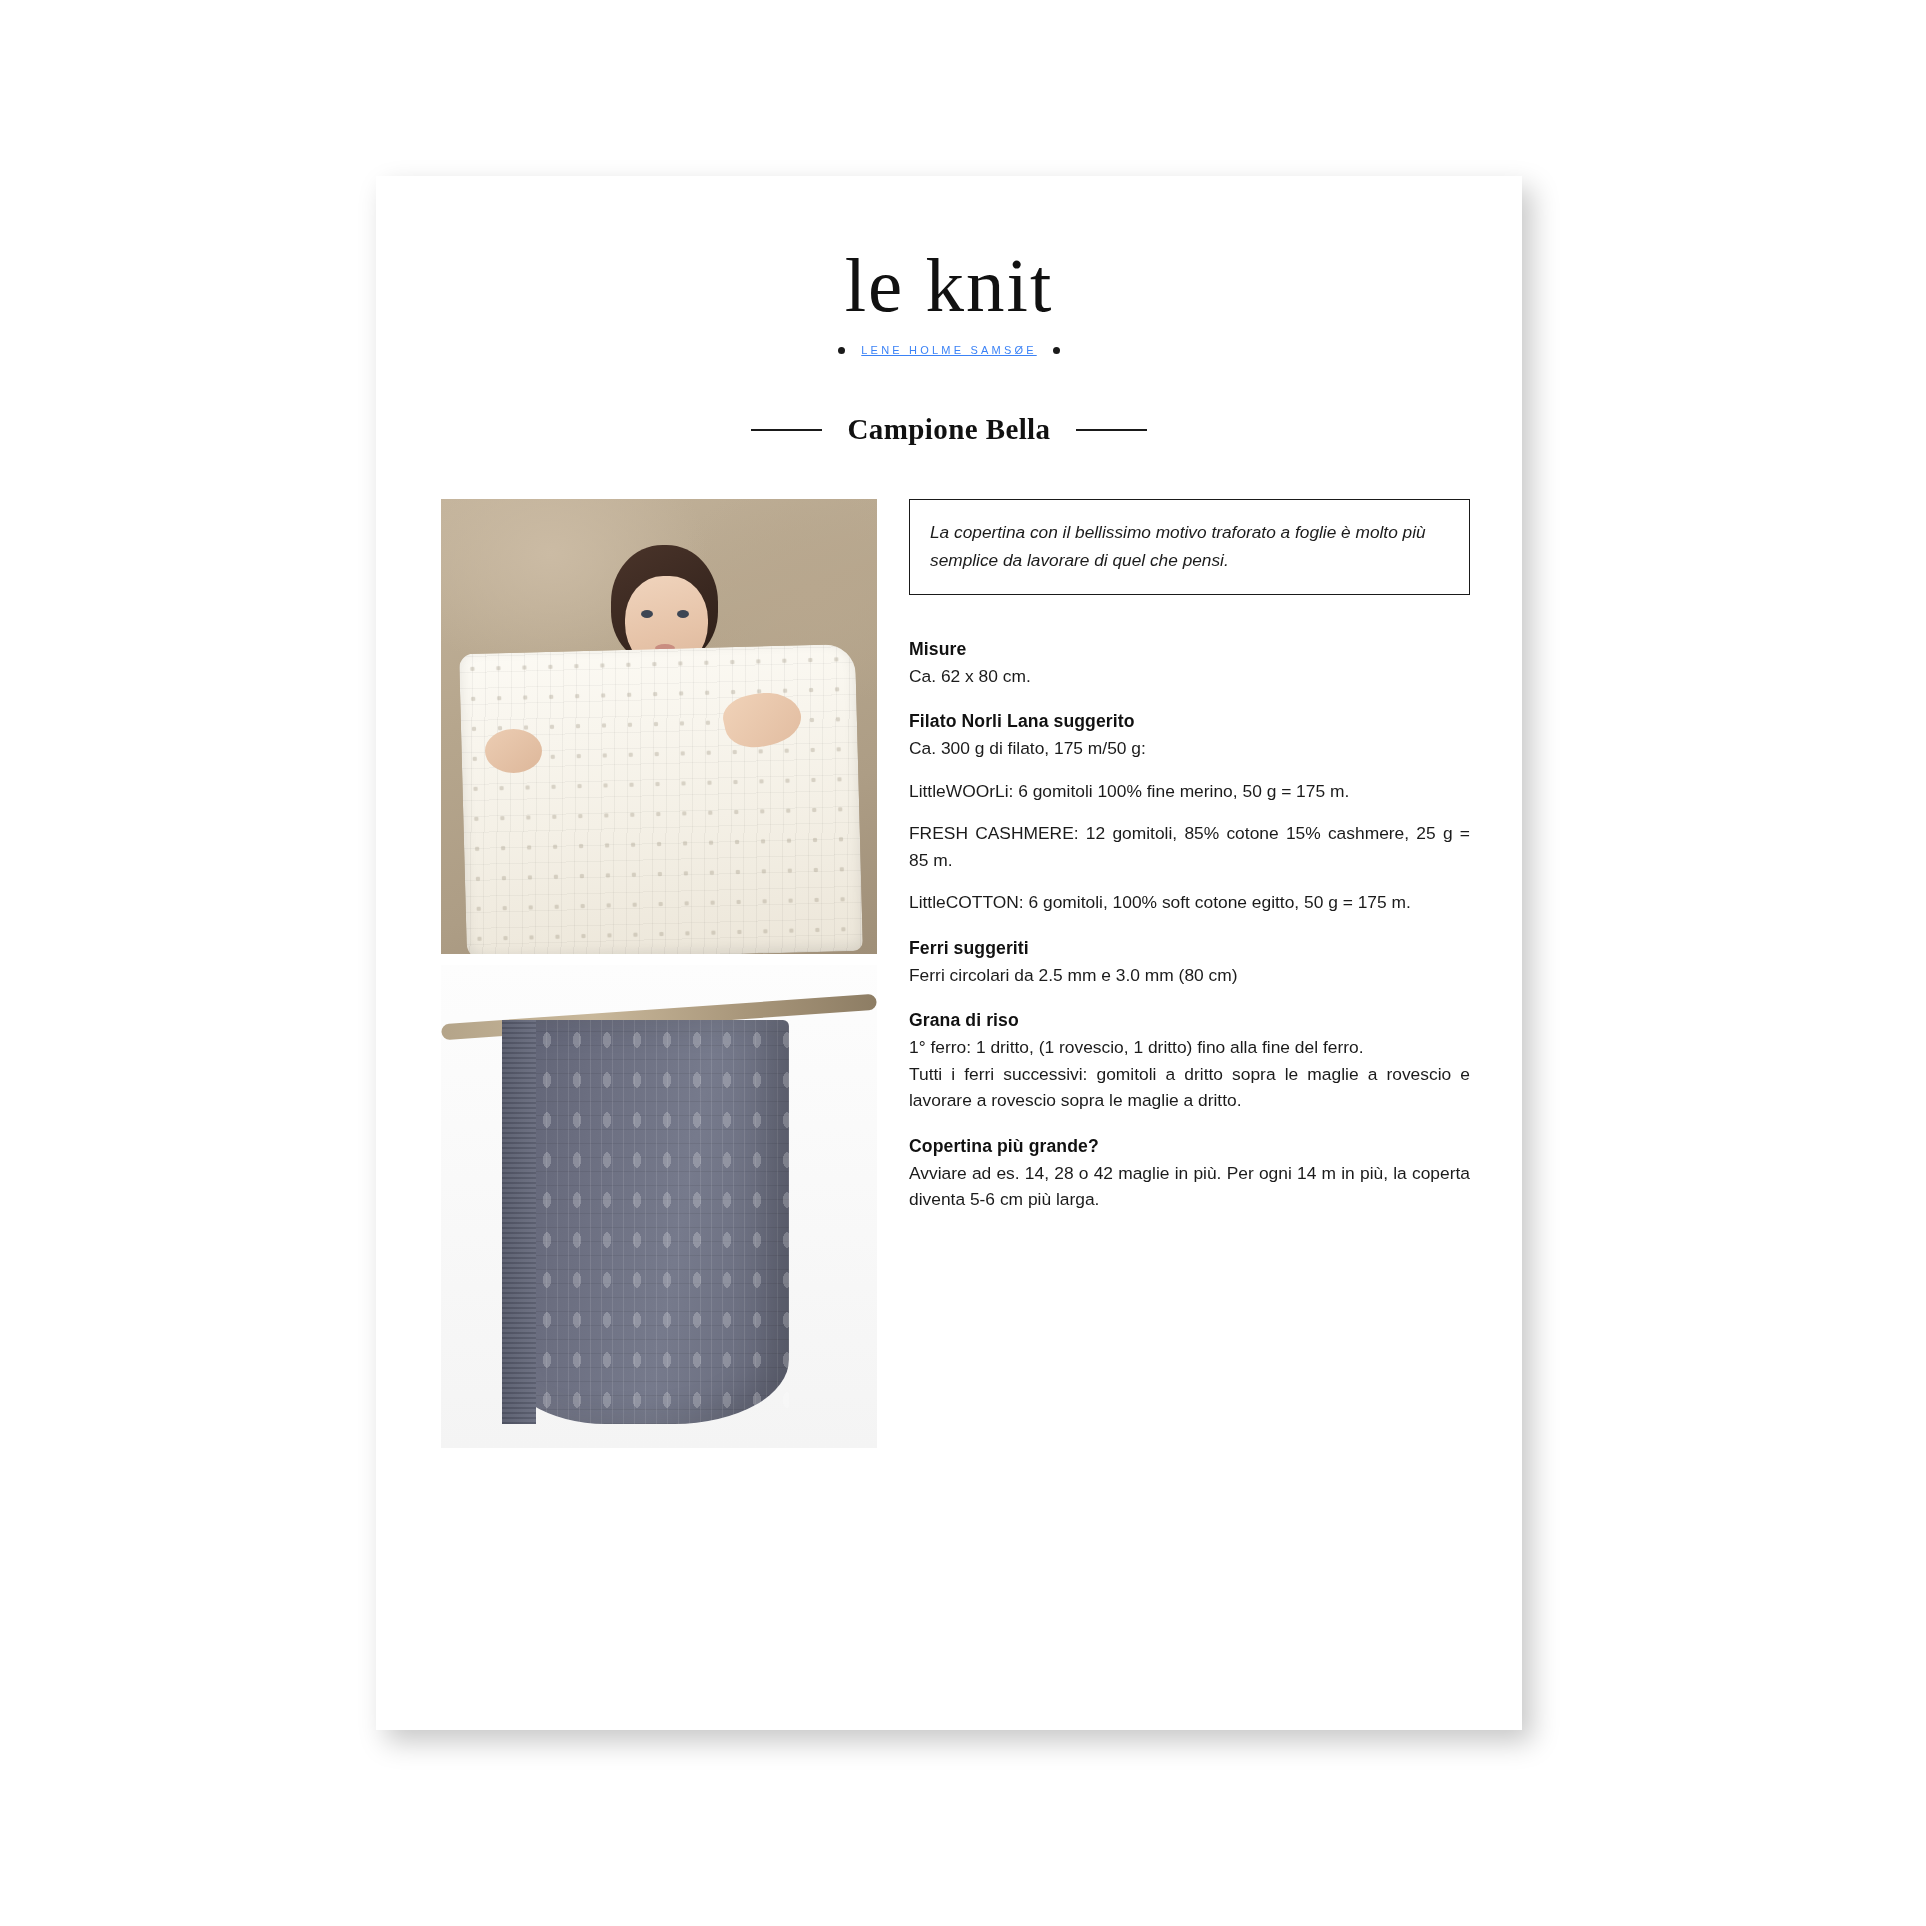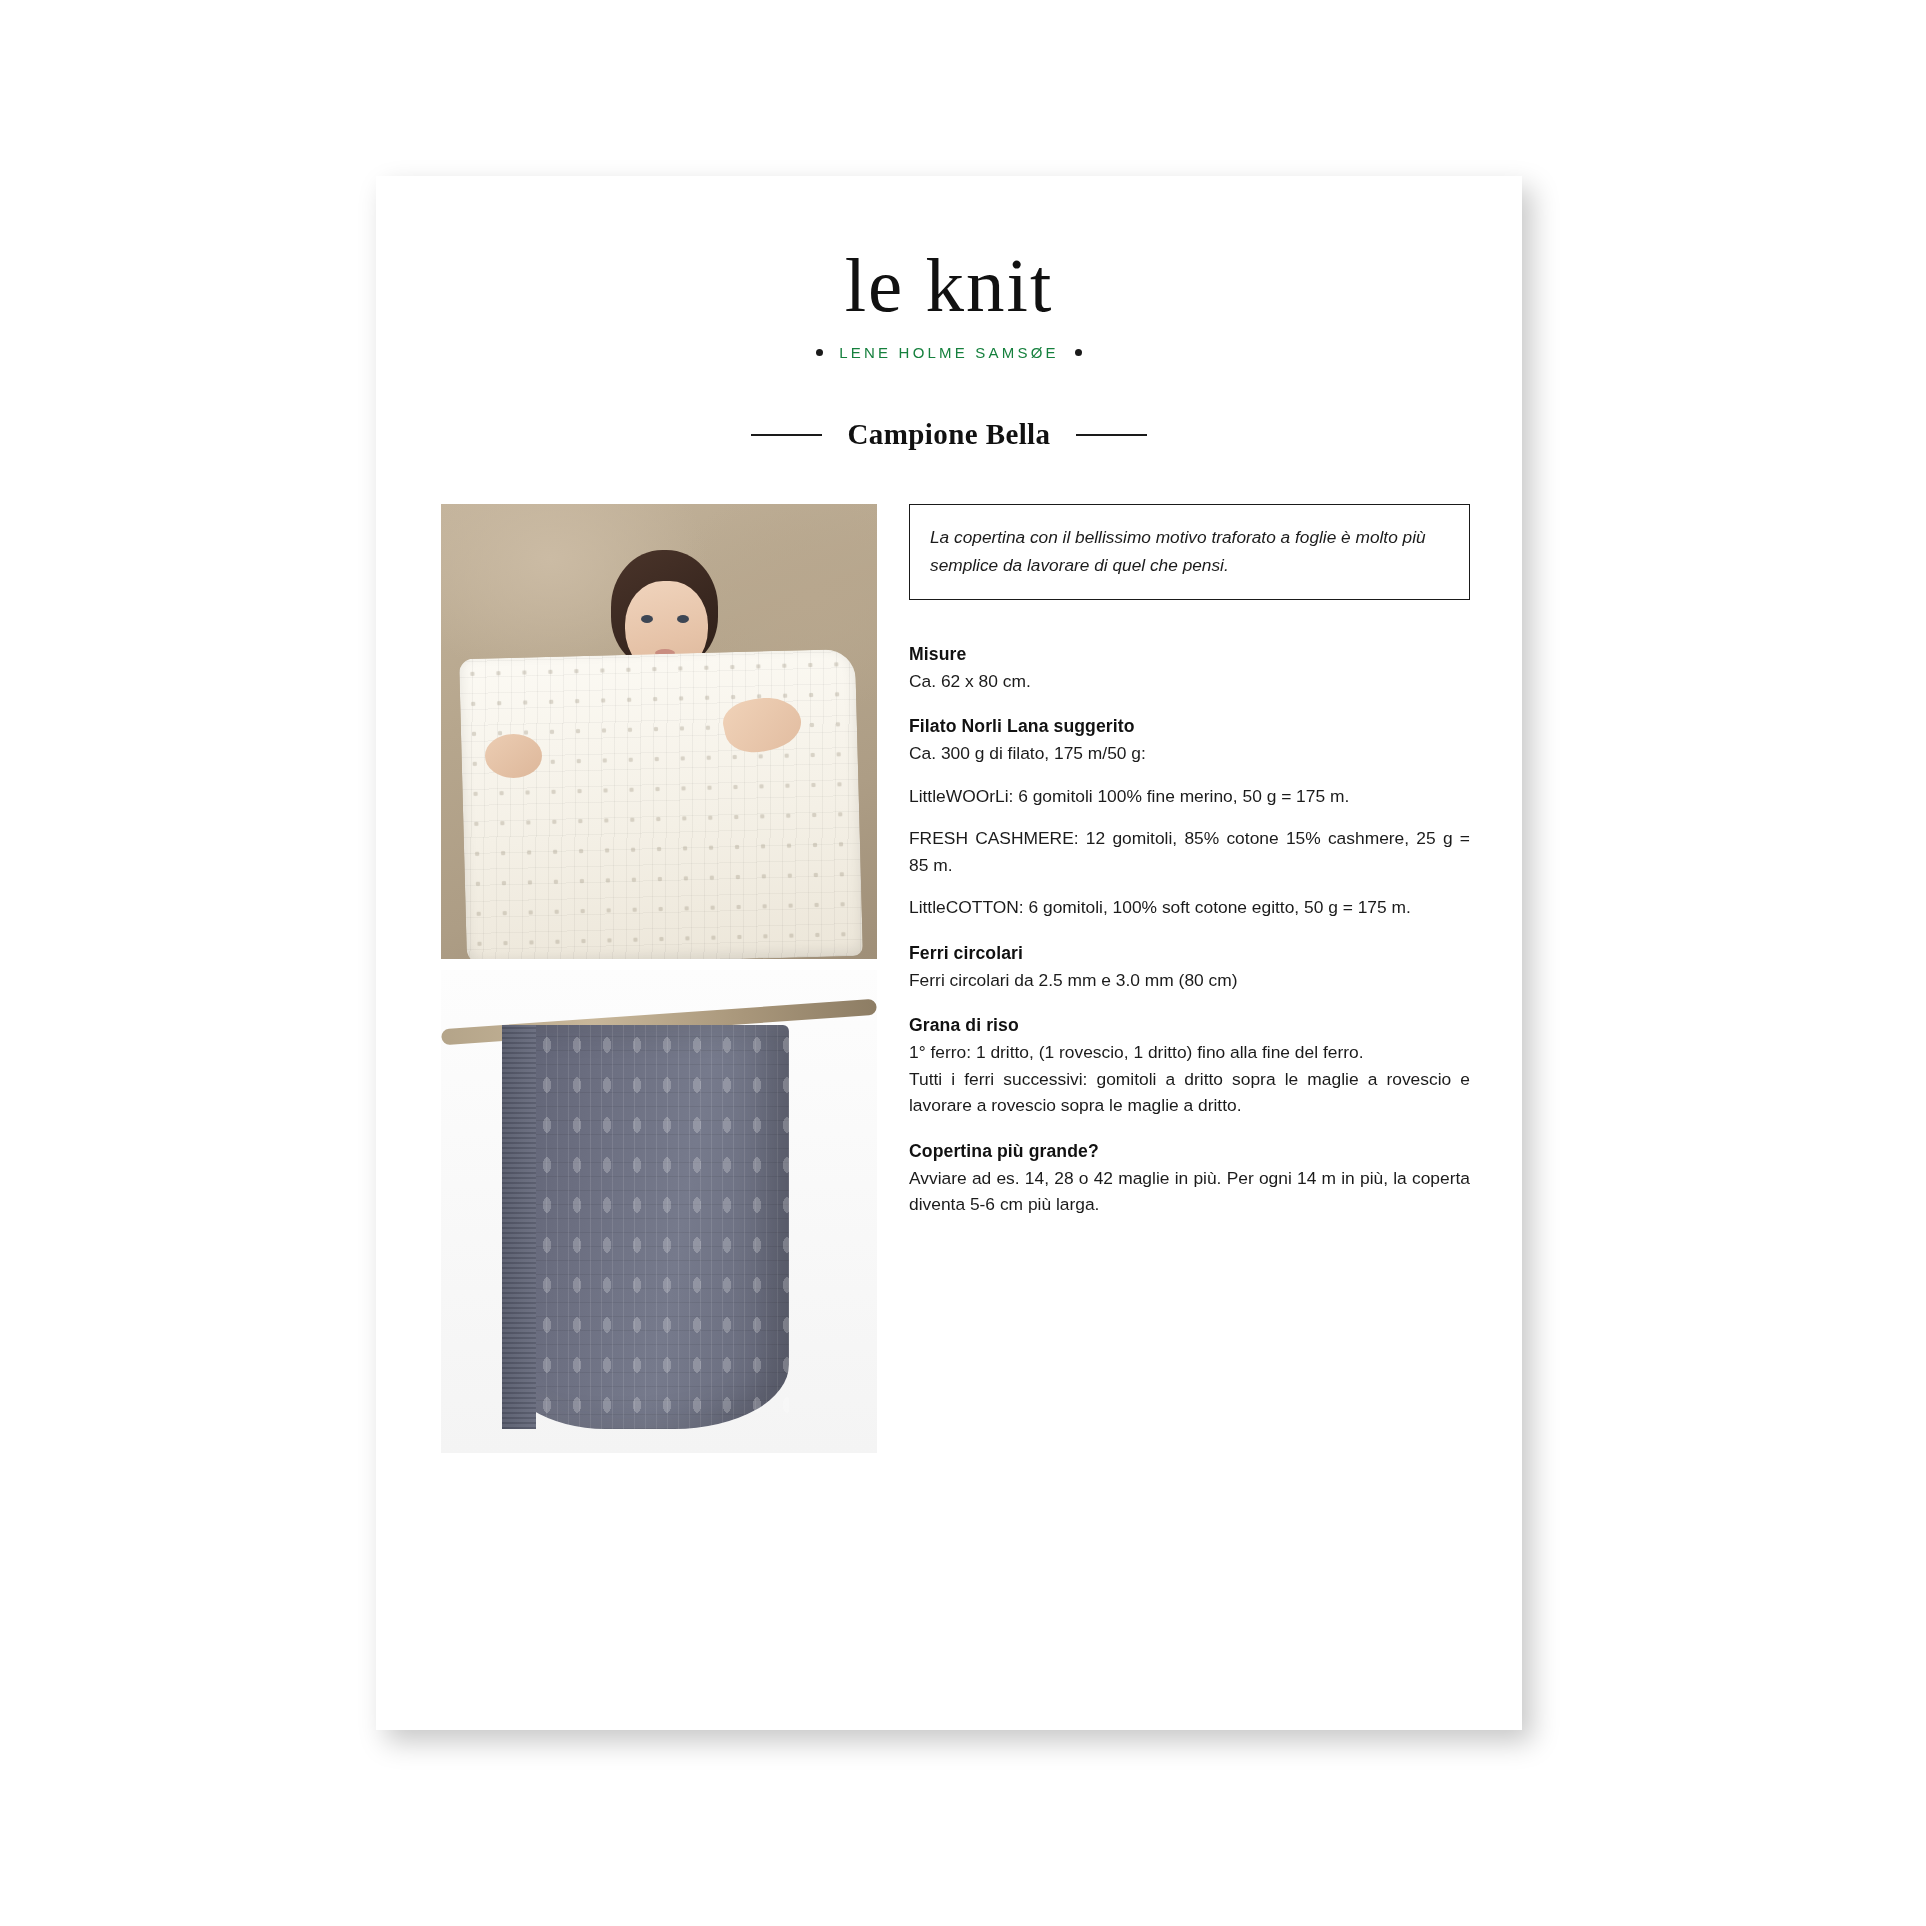--- a/index.html
+++ b/index.html
@@ -47,23 +47,24 @@
     gap: 16px;
     margin-top: 20px;
   }
   .dot {
     width: 7px; height: 7px; border-radius: 50%;
     background: #1a1a1a;
     display: inline-block;
   }
   .brand-sub {
     font-family: "Liberation Sans", sans-serif;
-    font-size: 15px;
+    font-size: 11px;
     letter-spacing: 3.2px;
-    color: #15803d;
+    color: #3b82f6;
+    text-decoration: underline;
   }
   
   .title-row {
     display: flex;
     align-items: center;
     justify-content: center;
     gap: 26px;
     margin-top: 57px;
   }
   .rule {
@@ -306,21 +307,21 @@
 
         <div class="sec">
           <div class="sec-head">Filato Norli Lana suggerito</div>
           <p class="sec-p gap-sm">Ca. 300 g di filato, 175 m/50 g:</p>
           <p class="sec-p gap-sm">LittleWOOrLi: 6 gomitoli 100% fine merino, 50 g = 175 m.</p>
           <p class="sec-p gap-sm">FRESH CASHMERE: 12 gomitoli, 85% cotone 15% cashmere, 25 g = 85 m.</p>
           <p class="sec-p">LittleCOTTON: 6 gomitoli, 100% soft cotone egitto, 50 g = 175 m.</p>
         </div>
 
         <div class="sec">
-          <div class="sec-head">Ferri circolari</div>
+          <div class="sec-head">Ferri suggeriti</div>
           <p class="sec-p">Ferri circolari da 2.5 mm e 3.0 mm (80 cm)</p>
         </div>
 
 
         <div class="sec">
           <div class="sec-head">Grana di riso</div>
           <p class="sec-p tight">1° ferro: 1 dritto, (1 rovescio, 1 dritto) fino alla fine del ferro.</p>
           <p class="sec-p">Tutti i ferri successivi: gomitoli a dritto sopra le maglie a rovescio e lavorare a rovescio sopra le maglie a dritto.</p>
         </div>
 

